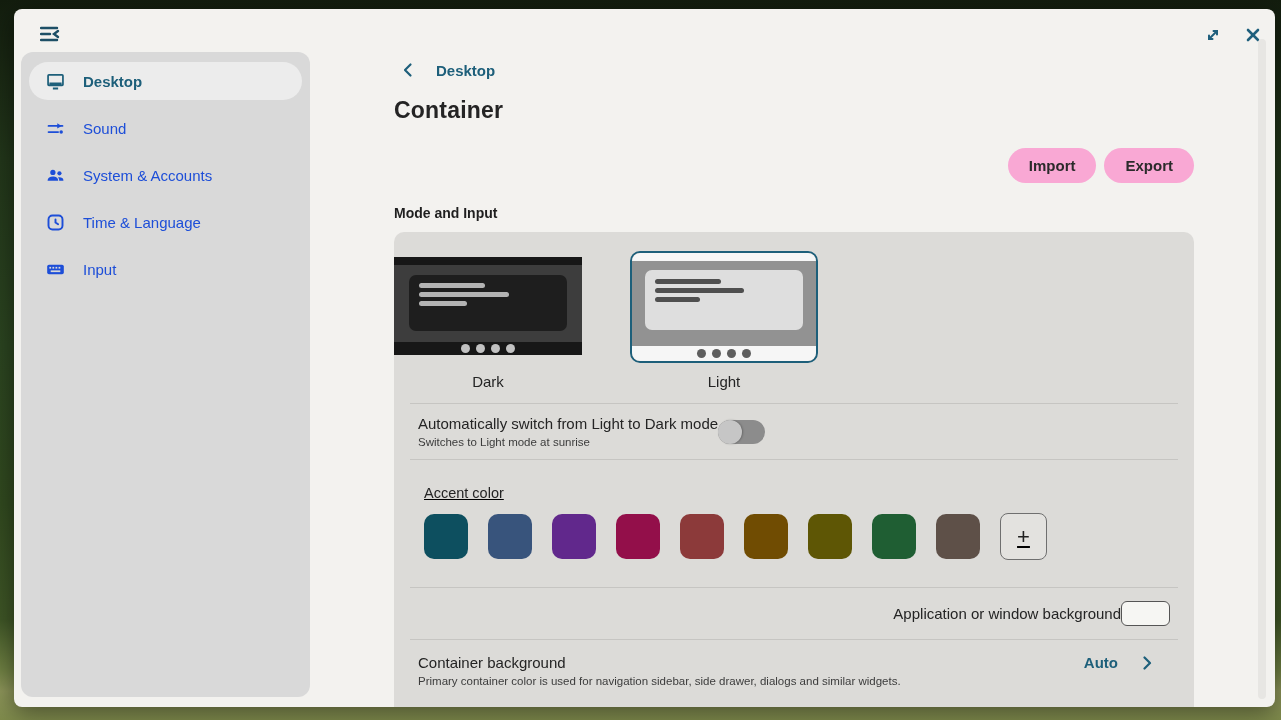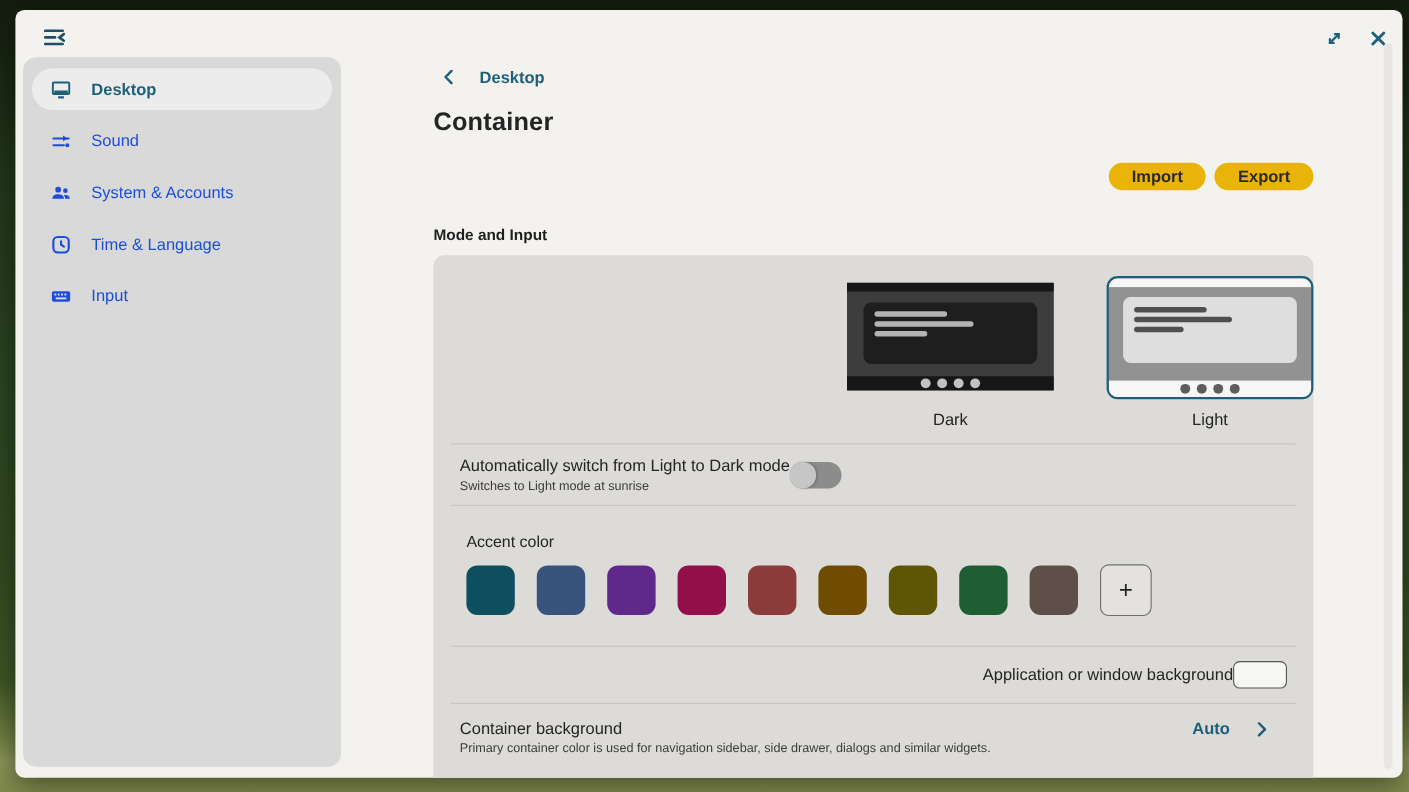--- a/index.html
+++ b/index.html
@@ -42,31 +42,31 @@
 
   
   .main { margin-left:84px; width:800px; }
   .breadcrumb-row { margin-top:12px; height:22px; display:flex; align-items:center; gap:20px; }
   .back-btn { width:16px; height:16px; color:#1d5f7a; margin-left:6px; cursor:pointer; }
   .crumb-link { color:#1d5f7a; font-size:15px; font-weight:700; cursor:pointer; }
   .page-title { margin-top:16px; font-size:23px; font-weight:600; color:#242424; letter-spacing:.2px; }
 
   .actions-row { margin-top:24px; height:35px; display:flex; justify-content:flex-end; gap:8px; }
   .pill-btn {
-    background:#eab308; border:none; border-radius:18px; height:25px; padding:0 21px;
+    background:#f9a8d4; border:none; border-radius:18px; height:35px; padding:0 21px;
     font-family:inherit; font-size:15px; font-weight:600; color:#2b2b2b; cursor:pointer;
   }
 
   .section-label { margin-top:22px; font-size:14px; font-weight:700; color:#1f1f1f; }
 
   .card { margin-top:11px; width:800px; height:520px; background:#dcdbd8; border-radius:10px; }
   .divider { height:1px; background:#c6c5c2; margin:0 16px; }
 
   
-  .theme-row { padding:19px 0 10px; display:flex; justify-content:flex-end; align-items:flex-end; gap:48px; }
+  .theme-row { padding:19px 0 10px; display:flex; justify-content:flex-start; align-items:flex-end; gap:48px; }
   .theme-col { display:flex; flex-direction:column; align-items:center; cursor:pointer; }
   .theme-label { font-size:15px; color:#242424; height:20px; }
 
   .thumb-dark { width:188px; height:98px; margin-bottom:18px; background:#3d3d3d; position:relative; overflow:hidden; }
   .thumb-dark .tbar { height:8px; background:#171717; }
   .thumb-dark .panel { margin:10px 15px 0; height:56px; border-radius:7px; background:#1e1e1e; padding:8px 0 0 10px; }
   .thumb-dark .bbar { position:absolute; left:0; right:0; bottom:0; height:13px; background:#171717; }
   .bar { height:5px; border-radius:2.5px; margin-bottom:4px; }
   .thumb-dark .bar { background:#b3b3b3; }
   .dots { position:absolute; left:0; right:0; bottom:2px; display:flex; justify-content:center; gap:6px; }
@@ -82,21 +82,21 @@
   .thumb-light .dot { background:#5e5e5e; }
 
   
   .toggle-row { display:flex; align-items:center; justify-content:flex-start; padding:11px 13px 11px 24px; }
   .row-title { font-size:15px; color:#242424; }
   .row-sub { font-size:11.5px; color:#3c3c3c; margin-top:4px; }
   .switch { width:47px; height:24px; background:#8c8c8c; border-radius:12px; position:relative; cursor:pointer; flex:none; }
   .switch .knob { position:absolute; left:0; top:0; width:24px; height:24px; border-radius:50%; background:#c6c6c6; box-shadow:1px 0 2px rgba(0,0,0,.25); }
 
   
-  .accent-block { padding:25px 24px 27px 30px; }
+  .accent-block { padding:25px 24px 27px 30px;text-decoration:underline; }
   .accent-label { font-size:14.5px; color:#242424; }
   .swatch-row { margin-top:12px; display:flex; gap:20px; align-items:center; }
   .swatch { width:44px; height:45px; border-radius:10px; cursor:pointer; }
   .plus-btn {
     width:47px; height:47px; border-radius:8px; background:#e3e2df; border:1px solid #6f6f6f;
     font-size:22px; color:#222; display:flex; align-items:center; justify-content:center; cursor:pointer;
   }
 
   
   .appbg-row { height:51px; display:flex; align-items:center; justify-content:flex-end; padding:0 24px; }

